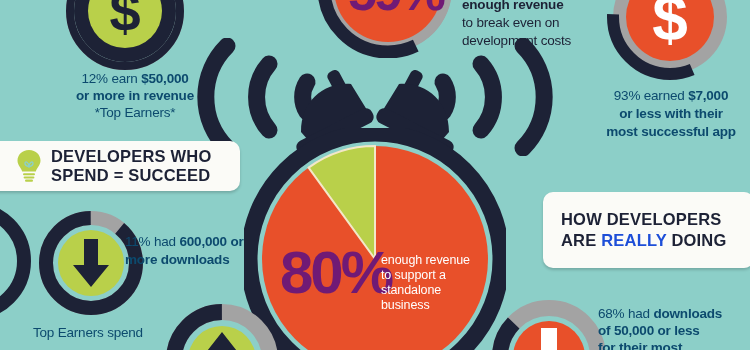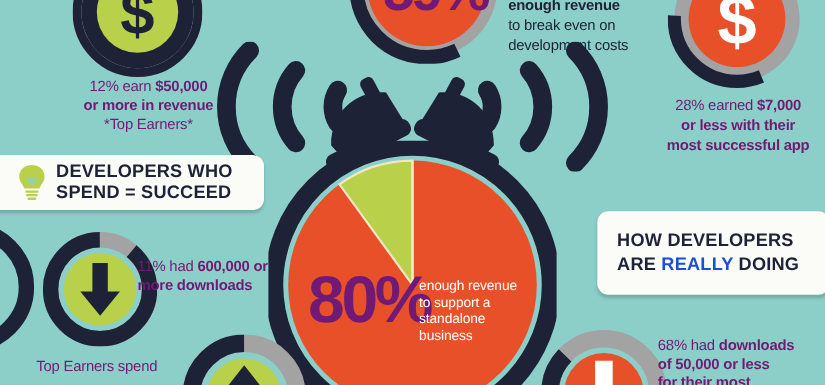--- a/index.html
+++ b/index.html
@@ -20,21 +20,21 @@
     width: 750px;
     height: 350px;
     overflow: hidden;
     background: #8ccfc8;
   }
   .abs { position: absolute; }
 
   
   .stat-text {
     position: absolute;
-    color: #701a75;
+    color: #0c4a6e;
     font-size: 13.5px;
     line-height: 17px;
     text-align: center;
     letter-spacing: -0.2px;
     white-space: nowrap;
   }
   .stat-text b { font-weight: bold; }
 
   .pie-caption {
     position: absolute;
@@ -121,21 +121,21 @@
     <svg width="126" height="126" viewBox="0 0 126 126">
       <circle cx="63" cy="63" r="57" fill="#a3a3a3"></circle>
       <circle cx="63" cy="63" r="57" fill="none" stroke="#1d2236" stroke-width="12" stroke-dasharray="115 243" stroke-dashoffset="-156" transform="rotate(-90 63 63)"></circle>
       <circle cx="63" cy="63" r="44" fill="#e8502a"></circle>
       <text x="63" y="64" text-anchor="middle" dominant-baseline="central" font-family="Liberation Sans, sans-serif" font-size="64" font-weight="bold" fill="#ffffff">$</text>
     </svg>
   </div>
 
   <div class="stat-text" style="left:592px; top:87px; width:158px; line-height:18px;">
     <div>
-      <span>28% earned </span><b>$7,000</b>
+      <span>93% earned </span><b>$7,000</b>
     </div>
     <div>
       <b>or less with their</b>
     </div>
     <div>
       <b>most successful app</b>
     </div>
   </div>
 
   <svg class="abs" style="left:197px; top:38px;" width="140" height="118" viewBox="0 0 140 118">

